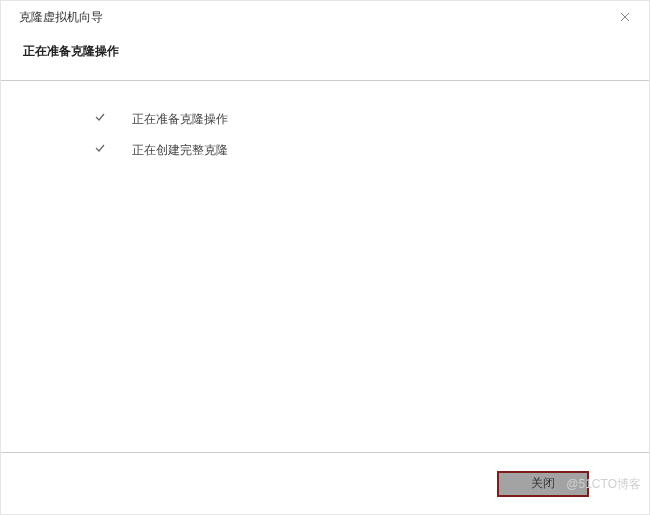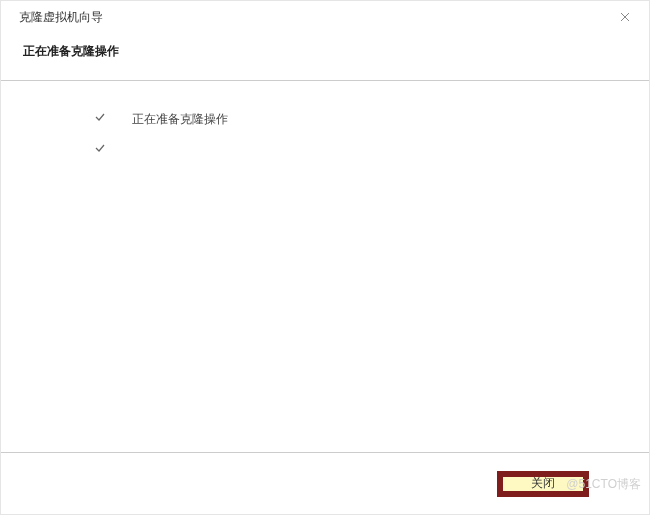--- a/index.html
+++ b/index.html
@@ -87,22 +87,22 @@
       border: 1px solid #888;
       background: #f5f5f5;
       font-size: 12px;
       cursor: pointer;
       display: inline-flex;
       align-items: center;
       justify-content: center;
       color: #333;
     }
     .btn-primary {
-      border: 6px solid #7f1d1d;
-      background: #fef9c3;
+      border: 2px solid #7f1d1d;
+      background: #a3a3a3;
     }
     .watermark {
       position: absolute;
       right: 8px;
       bottom: 21px;
       font-size: 12px;
       color: #d0d0d0;
       pointer-events: none;
     }
   </style>
@@ -132,20 +132,21 @@
         </svg>
     </span>
     <span class="step-label">正在准备克隆操作</span>
   </div>
   <div class="step-item">
     <span class="check-icon">
       <svg viewBox="0 0 12 12">
           <path d="M2 6 L5 9 L10 3" stroke="currentColor" stroke-width="1.2" fill="none"></path>
         </svg>
     </span>
+    <span class="step-label">正在创建完整克隆</span>
   </div>
 </div>
 
 <div class="footer">
   <button class="btn btn-primary">关闭</button>
 </div>
 
 <div class="watermark">@51CTO博客</div>
 
 </body></html>

